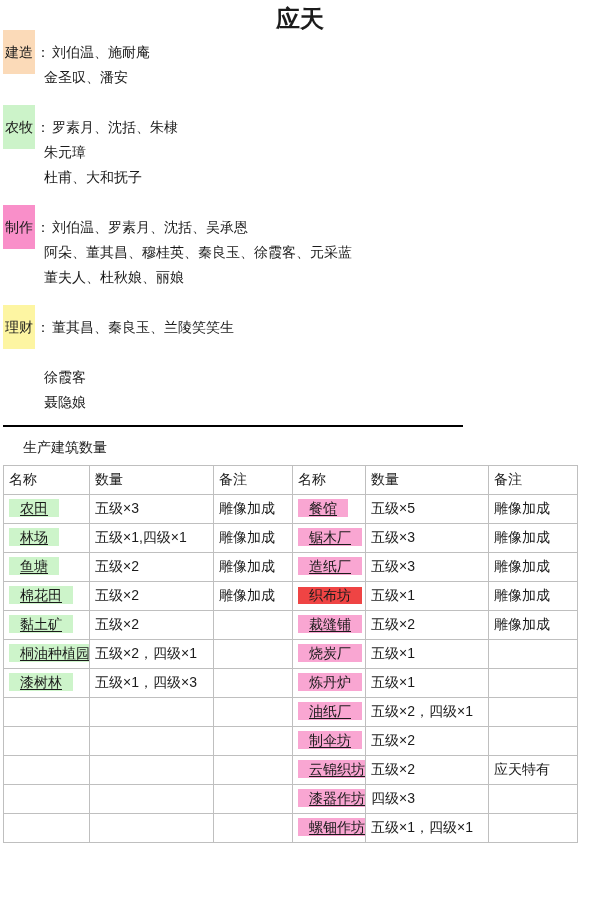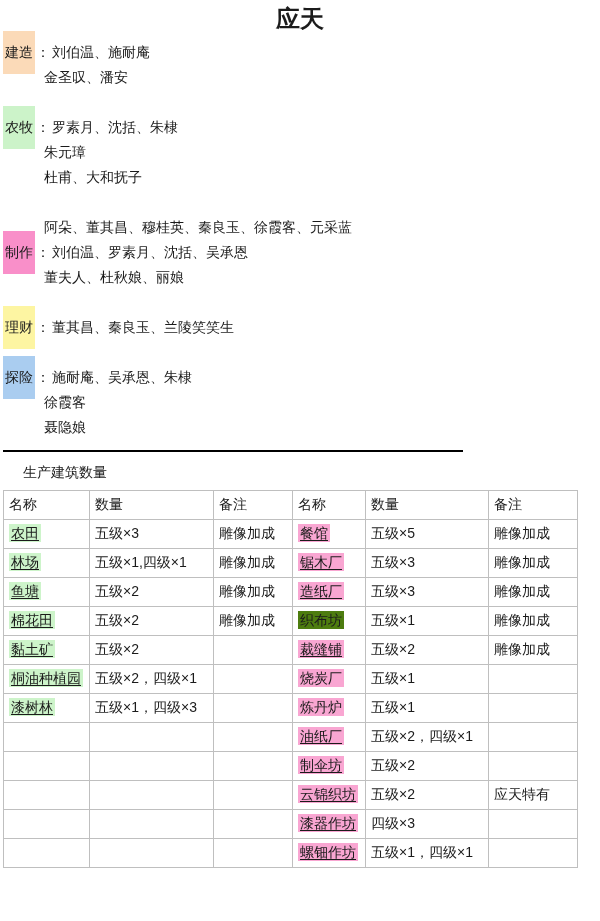--- a/index.html
+++ b/index.html
@@ -11,66 +11,65 @@
   }
   .page { padding-top: 6px; }
   h1.doc-title {
     font-size: 24px; font-weight: bold; text-align: center;
     margin: 0 0 9px 0; line-height: 25px;
   }
   .section { margin-bottom: 25px; }
   .section:last-of-type { margin-bottom: 0; }
   .line { line-height: 25px; padding-left: 44px; }
   .line.first { padding-left: 3px; }
-  .chip { padding: 14px 2px; font-family: Liberation Serif, serif; }
+  .chip { padding: 14px 2px; }
   .colon { padding: 0 2px 0 1px; }
   .divider {
     border: none; border-top: 2px solid #000000;
     width: 460px; margin: 10px 0 0 3px;
   }
   .table-title { line-height: 25px; padding-left: 23px; margin: 8px 0 5px 0; }
   table.buildings {
     border-collapse: collapse; table-layout: fixed;
     margin-left: 3px; width: 574px; border-radius: 11px;
   }
   table.buildings th, table.buildings td {
     border: 1px solid #bfbfbf; height: 29px;
     padding: 0 2px 0 5px; text-align: left; vertical-align: middle;
     font-weight: normal; font-size: 14px; overflow: hidden; white-space: nowrap;
   }
-  .cell-chip { padding: 1px 2px; }
+  .cell-chip { padding: 1px 11px; }
   .u { text-decoration: underline; text-underline-offset: 2px; }
 </style>
 </head>
 <body>
 
 <div class="page">
 
   <h1 class="doc-title">应天</h1>
 
   <div id="sections">
       <div class="section">
         <div class="line first"><span class="chip" style="background: rgb(251, 218, 184);">建造</span><span class="colon">：</span><span>刘伯温、施耐庵</span></div>
         <div class="line">金圣叹、潘安</div>
       </div>
       <div class="section">
         <div class="line first"><span class="chip" style="background: rgb(204, 243, 201); margin-top: 36px;">农牧</span><span class="colon">：</span><span>罗素月、沈括、朱棣</span></div>
         <div class="line">朱元璋</div>
         <div class="line">杜甫、大和抚子</div>
       </div>
       <div class="section">
+        <div class="line first"><span class="chip" style="background: rgb(249, 143, 201);">制作</span><span class="colon">：</span><span>刘伯温、罗素月、沈括、吴承恩</span></div>
         <div class="line">阿朵、董其昌、穆桂英、秦良玉、徐霞客、元采蓝</div>
-        <div class="line first"><span class="chip" style="background: rgb(249, 143, 201);">制作</span><span class="colon">：</span><span>刘伯温、罗素月、沈括、吴承恩</span></div>
         <div class="line">董夫人、杜秋娘、丽娘</div>
       </div>
       <div class="section">
         <div class="line first"><span class="chip" style="background: rgb(253, 245, 162);">理财</span><span class="colon">：</span><span>董其昌、秦良玉、兰陵笑笑生</span></div>
       </div>
       <div class="section">
-        <div class="line first"><span class="chip" style="background: rgb(170, 205, 240);">探险</span><span class="colon">：</span><span>施耐庵、吴承恩、朱棣</span></div>
         <div class="line">徐霞客</div>
         <div class="line">聂隐娘</div>
       </div>
     </div>
 
   <hr class="divider">
 
   <div class="table-title">生产建筑数量</div>
 
   <table class="buildings">
@@ -114,21 +113,21 @@
           <td>五级×2</td>
           <td>雕像加成</td>
           <td><span class="cell-chip u" style="background: rgb(249, 166, 210);">造纸厂</span></td>
           <td>五级×3</td>
           <td>雕像加成</td>
         </tr>
         <tr>
           <td><span class="cell-chip u" style="background: rgb(205, 244, 202);">棉花田</span></td>
           <td>五级×2</td>
           <td>雕像加成</td>
-          <td><span class="cell-chip" style="background: #4d7c0f;">织布坊</span></td>
+          <td><span class="cell-chip" style="background: #ef4444; font-family: Liberation Serif, serif;">织布坊</span></td>
           <td>五级×1</td>
           <td>雕像加成</td>
         </tr>
         <tr>
           <td><span class="cell-chip u" style="background: rgb(205, 244, 202);">黏土矿</span></td>
           <td>五级×2</td>
           <td></td>
           <td><span class="cell-chip u" style="background: rgb(249, 166, 210);">裁缝铺</span></td>
           <td>五级×2</td>
           <td>雕像加成</td>

